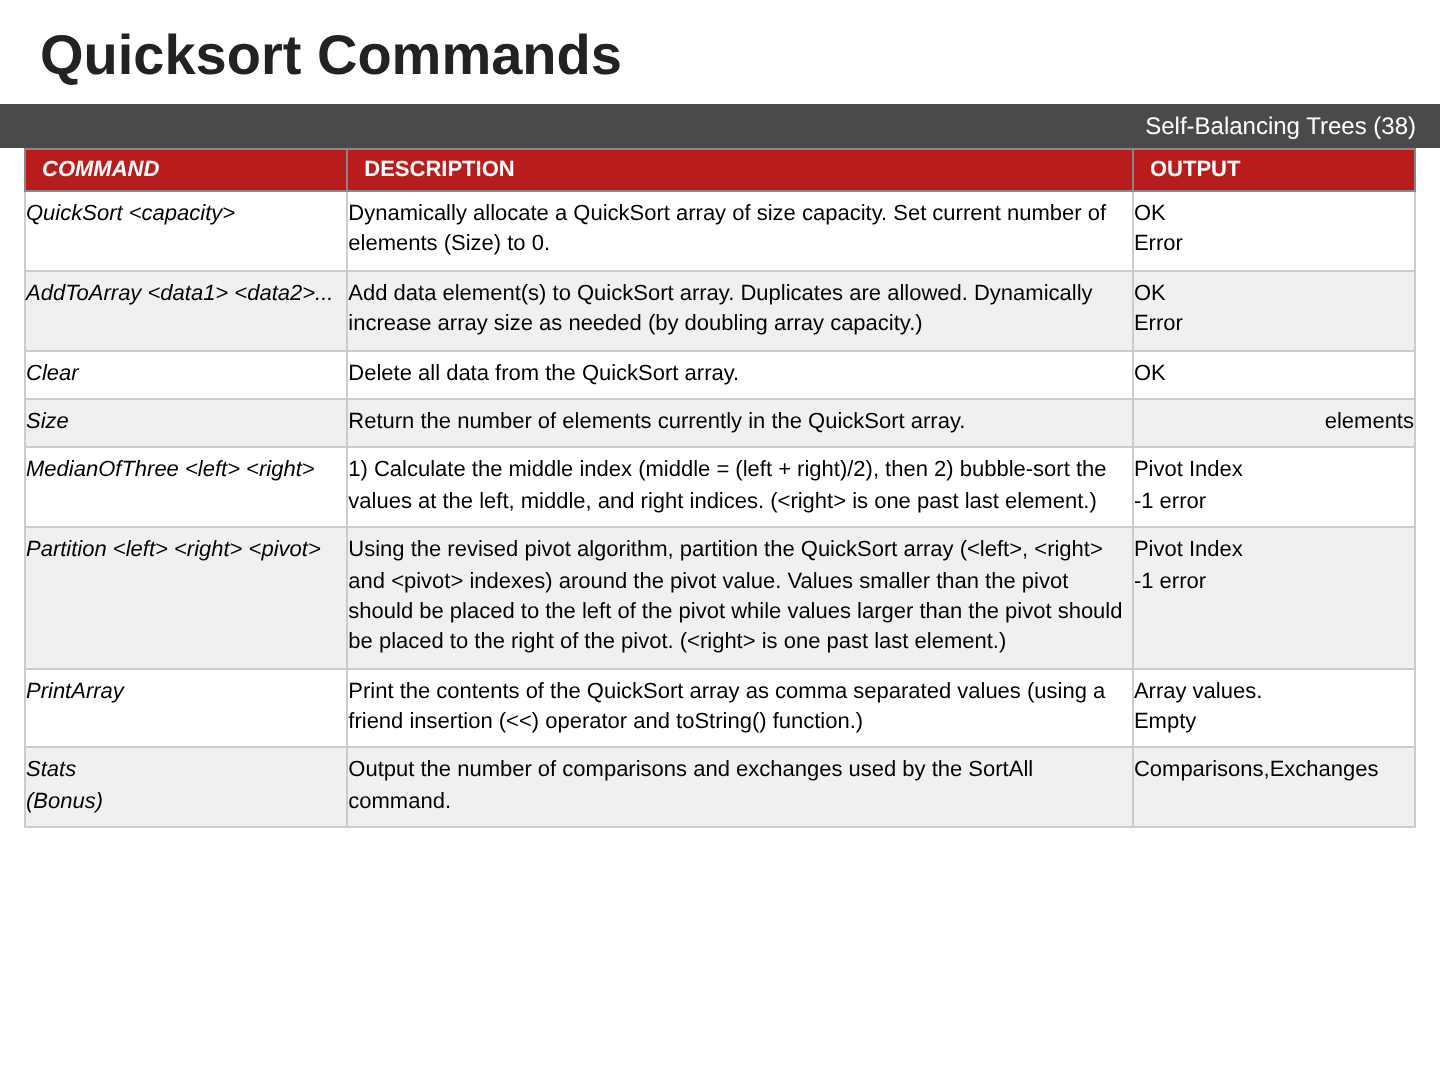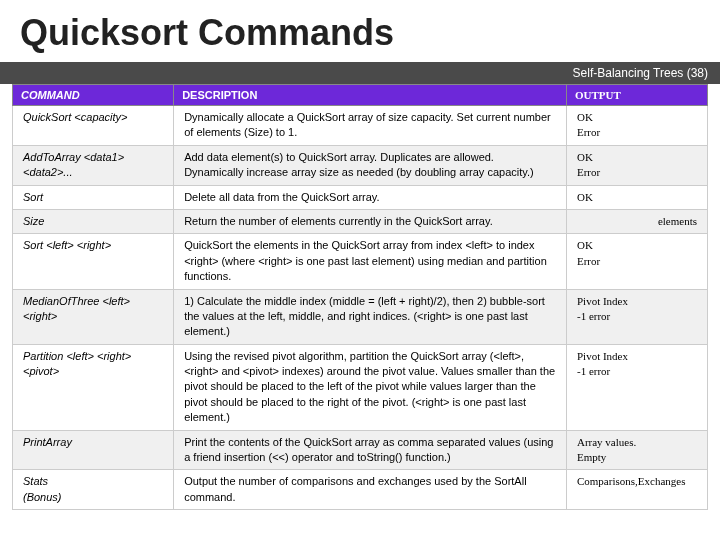--- a/index.html
+++ b/index.html
@@ -4,21 +4,21 @@
   <style>
     * { box-sizing: border-box; margin: 0; padding: 0; }
     body {
       font-family: Arial, sans-serif;
       background: #fff;
       width: 720px;
       min-height: 540px;
       font-size: 11px;
     }
     .page-title {
-      font-size: 36px;
+      font-size: 28px;
       font-weight: bold;
       padding: 12px 20px 8px 20px;
       color: #222;
     }
     .header-bar {
       background: #4a4a4a;
       color: #fff;
       display: flex;
       justify-content: flex-end;
       align-items: flex-start;
@@ -27,55 +27,54 @@
     }
     .table-container {
       padding: 0 12px 12px 12px;
     }
     table {
       width: 100%;
       border-collapse: collapse;
       font-size: 11px;
     }
     thead tr {
-      background: #6d28d9;
+      background: #b91c1c;
       color: #fff;
     }
     thead th {
       text-align: left;
       padding: 4px 8px;
       font-weight: bold;
       border: 1px solid #888;
       font-size: 11px;
     }
     tbody tr {
       border: 1px solid #ccc;
     }
     tbody tr:nth-child(even) {
       background: #f0f0f0;
     }
     tbody tr:nth-child(odd) {
       background: #fff;
     }
     tbody td {
-      padding: 4px 10px;
+      padding: 4px 0;
       border: 1px solid #ccc;
       vertical-align: top;
       line-height: 1.4;
     }
     .col-command {
       width: 160px;
       font-style: italic;
     }
     .col-description {
       width: 390px;
     }
     .col-output {
       width: 140px;
-      font-family: Liberation Serif, serif;
     }
   </style>
 </head>
 <body>
 
 <div class="page-title">Quicksort Commands</div>
 
 <div class="header-bar">
   <span>Self-Balancing Trees (38)</span>
 </div>
@@ -85,45 +84,39 @@
     <thead>
       <tr>
         <th class="col-command">COMMAND</th>
         <th class="col-description">DESCRIPTION</th>
         <th class="col-output">OUTPUT</th>
       </tr>
     </thead>
     <tbody id="table-body">
     <tr>
           <td class="col-command" style="white-space: pre-line;">QuickSort &lt;capacity&gt;</td>
-          <td class="col-description">Dynamically allocate a QuickSort array of size capacity. Set current number of elements (Size) to 1.</td>
+          <td class="col-description">Dynamically allocate a QuickSort array of size capacity. Set current number of elements (Size) to 0.</td>
           <td class="col-output" style="white-space: pre-line;">OK
 Error</td>
         </tr>
         <tr>
           <td class="col-command" style="white-space: pre-line;">AddToArray &lt;data1&gt; &lt;data2&gt;...</td>
           <td class="col-description">Add data element(s) to QuickSort array. Duplicates are allowed. Dynamically increase array size as needed (by doubling array capacity.)</td>
           <td class="col-output" style="white-space: pre-line;">OK
 Error</td>
         </tr>
         <tr>
-          <td class="col-command" style="white-space: pre-line;">Sort</td>
+          <td class="col-command" style="white-space: pre-line;">Clear</td>
           <td class="col-description">Delete all data from the QuickSort array.</td>
           <td class="col-output" style="white-space: pre-line;">OK</td>
         </tr>
         <tr>
           <td class="col-command" style="white-space: pre-line;">Size</td>
           <td class="col-description">Return the number of elements currently in the QuickSort array.</td>
           <td class="col-output" style="white-space: pre-line; text-align: right;">elements</td>
-        </tr>
-        <tr>
-          <td class="col-command" style="white-space: pre-line;">Sort &lt;left&gt; &lt;right&gt;</td>
-          <td class="col-description">QuickSort the elements in the QuickSort array from index &lt;left&gt; to index &lt;right&gt; (where &lt;right&gt; is one past last element) using median and partition functions.</td>
-          <td class="col-output" style="white-space: pre-line;">OK
-Error</td>
         </tr>
         <tr>
           <td class="col-command" style="white-space: pre-line;">MedianOfThree &lt;left&gt; &lt;right&gt;</td>
           <td class="col-description">1) Calculate the middle index (middle = (left + right)/2), then 2) bubble-sort the values at the left, middle, and right indices. (&lt;right&gt; is one past last element.)</td>
           <td class="col-output" style="white-space: pre-line;">Pivot Index
 -1 error</td>
         </tr>
         <tr>
           <td class="col-command" style="white-space: pre-line;">Partition &lt;left&gt; &lt;right&gt; &lt;pivot&gt;</td>
           <td class="col-description">Using the revised pivot algorithm, partition the QuickSort array (&lt;left&gt;, &lt;right&gt; and &lt;pivot&gt; indexes) around the pivot value. Values smaller than the pivot should be placed to the left of the pivot while values larger than the pivot should be placed to the right of the pivot. (&lt;right&gt; is one past last element.)</td>

